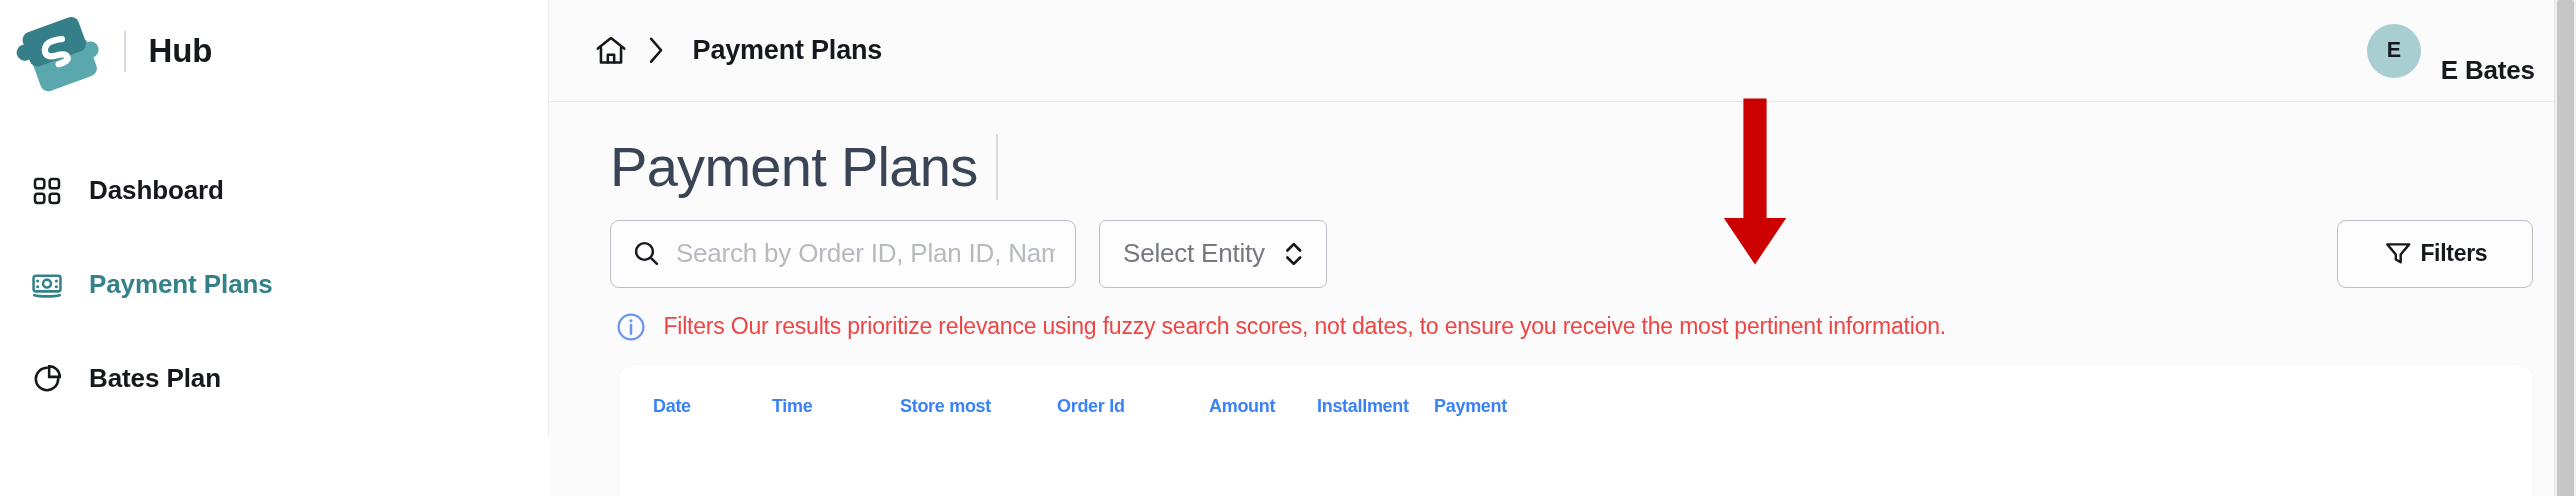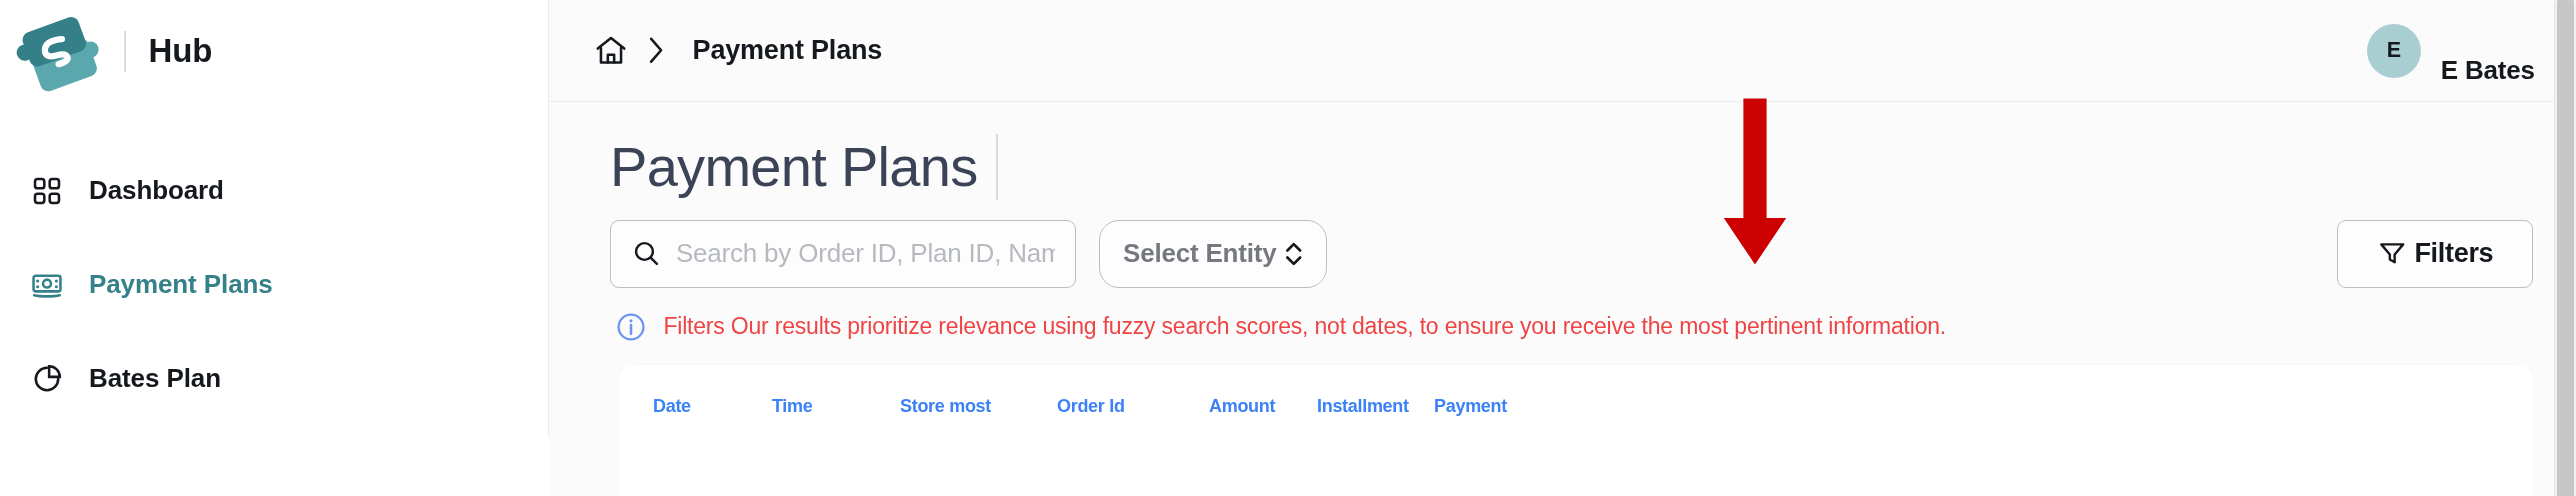--- a/index.html
+++ b/index.html
@@ -227,27 +227,26 @@
     letter-spacing: -0.2px;
   }
   .search-input::placeholder { color: #b6babf; opacity: 1; }
 
   .entity-select {
     width: 228px;
     height: 68px;
     margin-left: 23px;
     background: #fdfdfd;
     border: 1.8px solid #b9bec7;
-    border-radius: 20px;
+    border-radius: 7px;
     display: flex;
     align-items: center;
     justify-content: space-between;
     padding: 0 21.5px 0 23px;
     cursor: pointer;
-    font-weight: bold;
   }
   .entity-label {
     font-size: 26px;
     color: #75797f;
     white-space: nowrap;
     letter-spacing: -0.2px;
   }
   .entity-caret { display: flex; align-items: center; }
   .entity-caret svg { display: block; }
 
@@ -261,21 +260,21 @@
     border-radius: 9px;
     display: flex;
     align-items: center;
     justify-content: center;
     gap: 7.2px;
     padding: 0 23px;
     cursor: pointer;
   }
   .filters-btn svg { display: block; flex: 0 0 auto; }
   .filters-label {
-    font-size: 27px;
+    font-size: 23px;
     font-weight: 700;
     color: #15181d;
     letter-spacing: -0.3px;
     white-space: nowrap;
   }
 
   
   .notice {
     display: flex;
     align-items: center;

